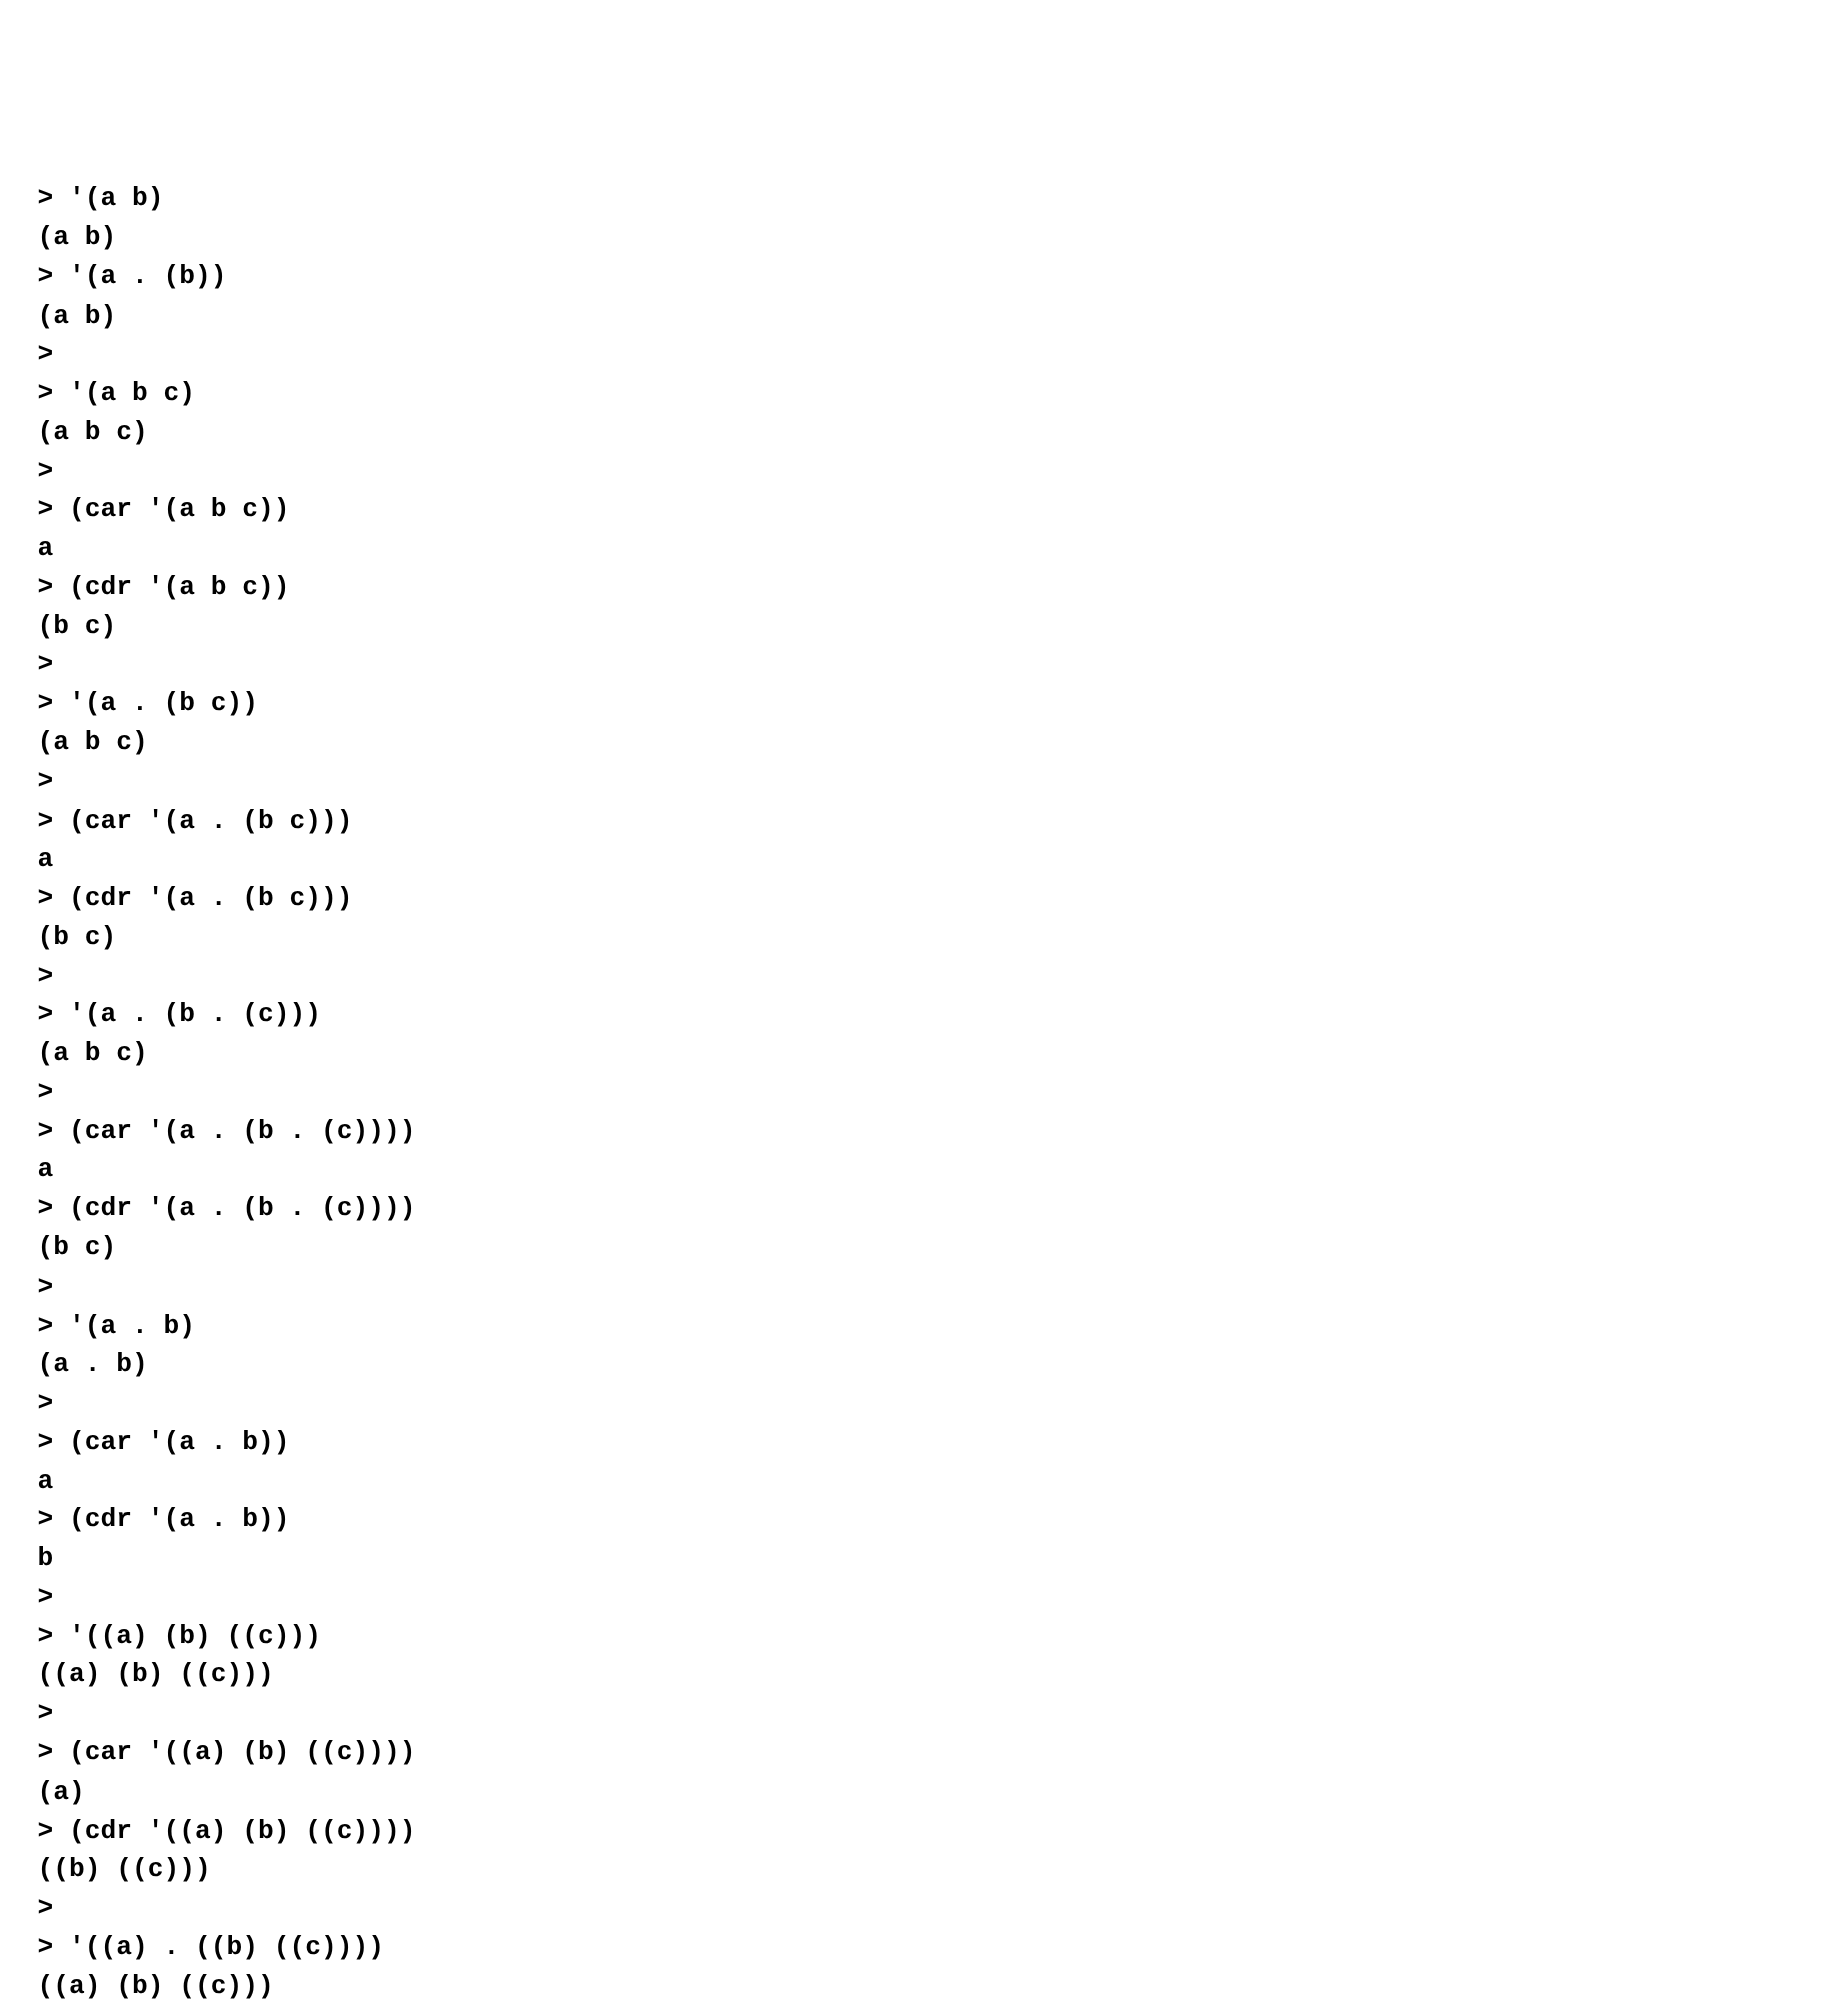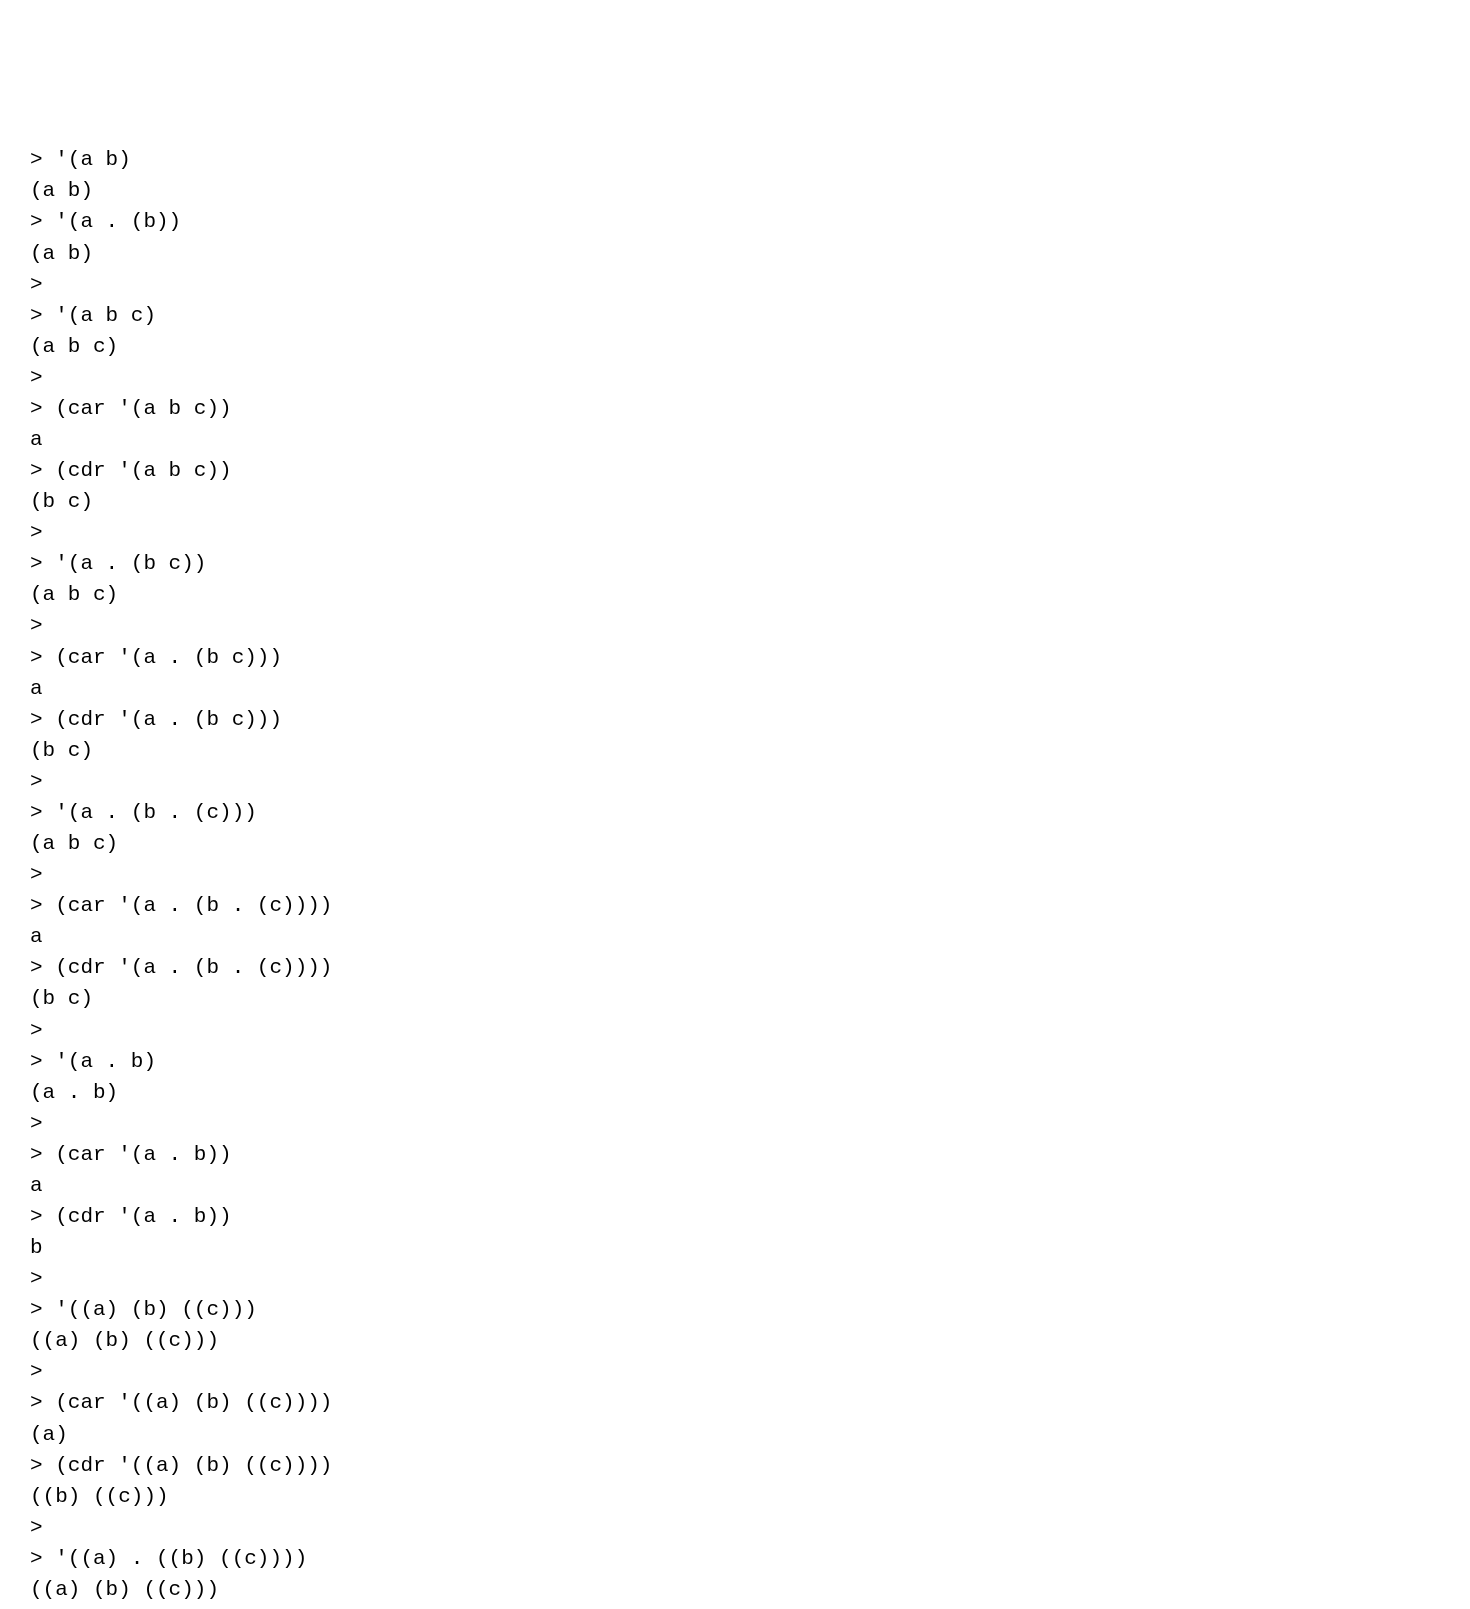--- a/index.html
+++ b/index.html
@@ -7,20 +7,21 @@
       padding: 20px 30px;
       background: #ffffff;
       font-family: "Courier New", Courier, monospace;
       font-size: 21px;
       line-height: 1.48;
       color: #000000;
       white-space: pre;
     }
     .line {
       display: block;
+      font-weight: bold;
     }
   </style>
 </head>
 <body>
 
 
 
 <div id="transcript"><span class="line">&gt; '(a b)</span><span class="line">(a b)</span><span class="line">&gt; '(a . (b))</span><span class="line">(a b)</span><span class="line">&gt;</span><span class="line">&gt; '(a b c)</span><span class="line">(a b c)</span><span class="line">&gt;</span><span class="line">&gt; (car '(a b c))</span><span class="line">a</span><span class="line">&gt; (cdr '(a b c))</span><span class="line">(b c)</span><span class="line">&gt;</span><span class="line">&gt; '(a . (b c))</span><span class="line">(a b c)</span><span class="line">&gt;</span><span class="line">&gt; (car '(a . (b c)))</span><span class="line">a</span><span class="line">&gt; (cdr '(a . (b c)))</span><span class="line">(b c)</span><span class="line">&gt;</span><span class="line">&gt; '(a . (b . (c)))</span><span class="line">(a b c)</span><span class="line">&gt;</span><span class="line">&gt; (car '(a . (b . (c))))</span><span class="line">a</span><span class="line">&gt; (cdr '(a . (b . (c))))</span><span class="line">(b c)</span><span class="line">&gt;</span><span class="line">&gt; '(a . b)</span><span class="line">(a . b)</span><span class="line">&gt;</span><span class="line">&gt; (car '(a . b))</span><span class="line">a</span><span class="line">&gt; (cdr '(a . b))</span><span class="line">b</span><span class="line">&gt;</span><span class="line">&gt; '((a) (b) ((c)))</span><span class="line">((a) (b) ((c)))</span><span class="line">&gt;</span><span class="line">&gt; (car '((a) (b) ((c))))</span><span class="line">(a)</span><span class="line">&gt; (cdr '((a) (b) ((c))))</span><span class="line">((b) ((c)))</span><span class="line">&gt;</span><span class="line">&gt; '((a) . ((b) ((c))))</span><span class="line">((a) (b) ((c)))</span><span class="line">&gt;</span></div>
 
 

